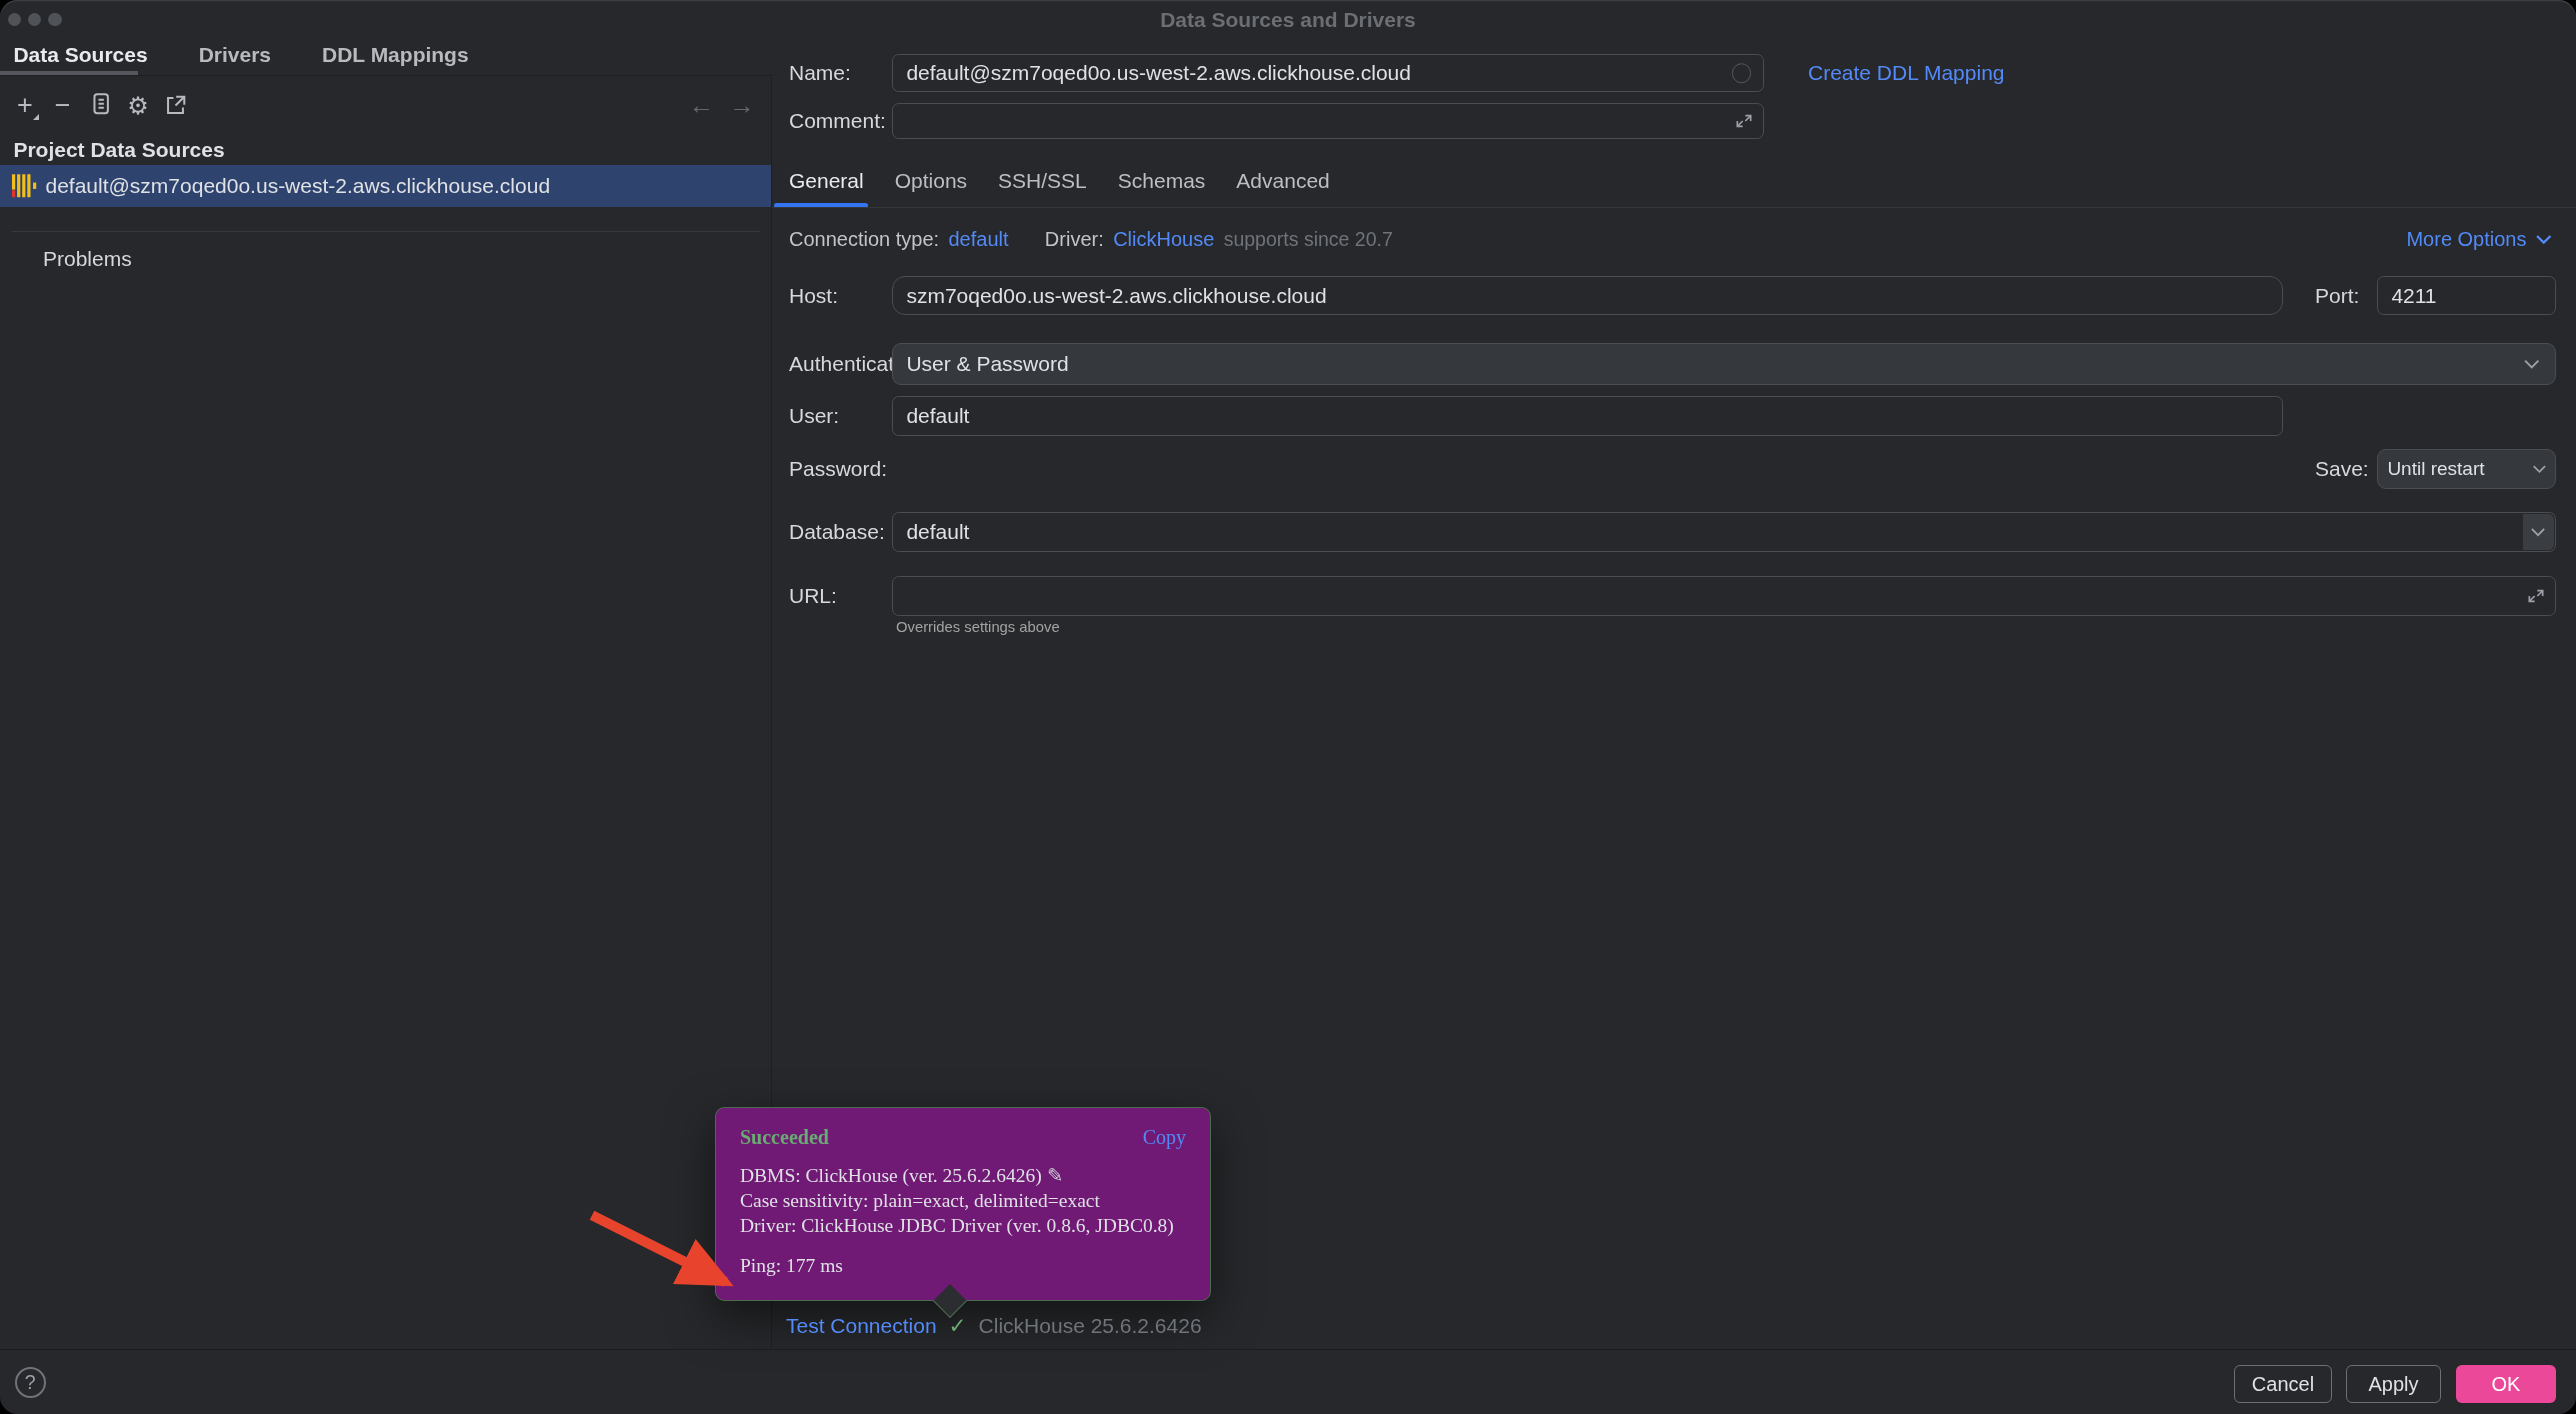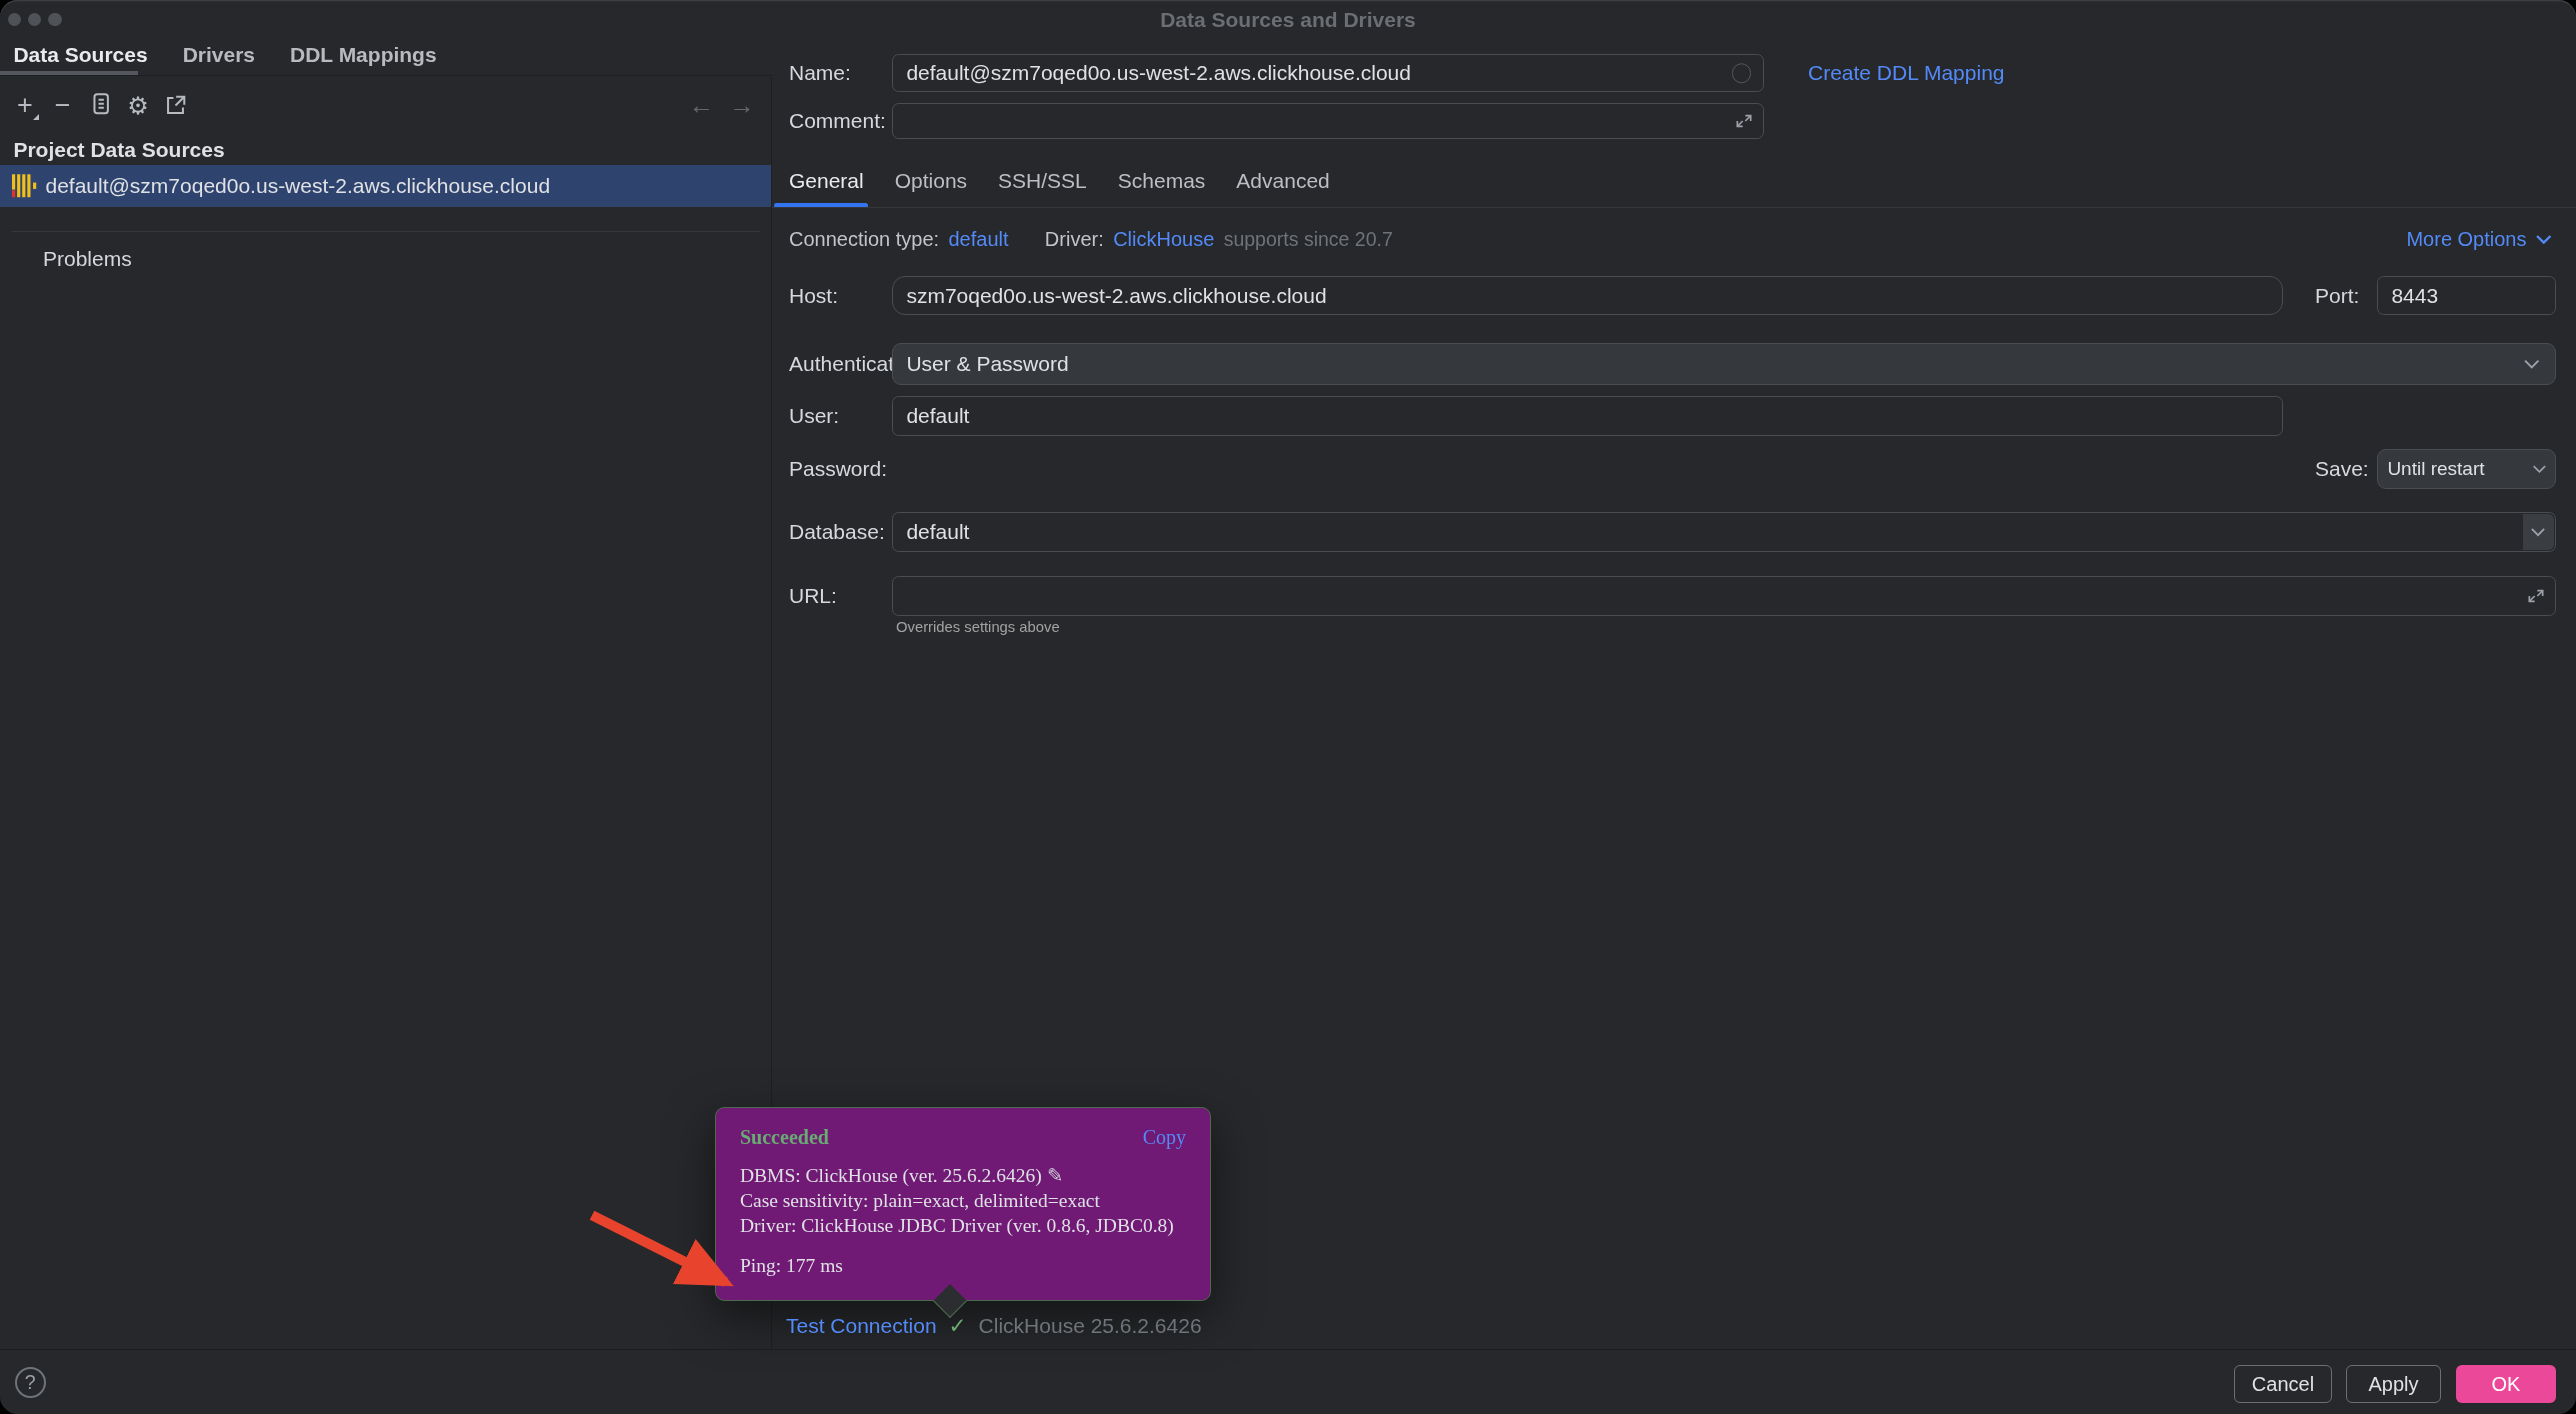--- a/index.html
+++ b/index.html
@@ -58,21 +58,21 @@
 
 <div class="window">
 
   <div class="abs flexc" style="left:8px;top:12.8px;">
     <div class="traffic"></div>
     <div class="traffic"></div>
     <div class="traffic"></div>
   </div>
   <div class="abs win-title">Data Sources and Drivers</div>
 
-  <div class="abs flexc" style="left:13.4px;top:43px;gap:35px;">
+  <div class="abs flexc" style="left:13.4px;top:43px;gap:51px;">
     <span class="lp-tab active">Data Sources</span>
     <span class="lp-tab">Drivers</span>
     <span class="lp-tab">DDL Mappings</span>
   </div>
   <div class="abs lp-underline"></div>
   <div class="abs hline" style="left:0;top:75px;width:772px;height:1.3px;"></div>
 
   <div class="abs flexc" style="left:9.4px;top:90px;gap:6.7px;">
     <div class="tool-icon">
       <span>+</span>
@@ -168,21 +168,21 @@
       <path class="chev-blue" d="M3 3 L13 13 L23 3"></path>
     </svg>
   </div>
 
   <div class="lbl" style="left:789px;top:276px;height:39px;">Host:</div>
   <div class="field" style="left:892px;top:276px;width:1391px;height:39px;border-radius:13px;">
     <span>szm7oqed0o.us-west-2.aws.clickhouse.cloud</span>
   </div>
   <div class="lbl" style="left:2315px;top:276px;height:39px;">Port:</div>
   <div class="field" style="left:2377px;top:276px;width:179px;height:39px;">
-    <span>8443</span>
+    <span>4211</span>
   </div>
 
   <div class="lbl" style="left:789px;top:343px;height:42px;">Authentication:</div>
   <div class="field combo" style="left:892px;top:343px;width:1664px;height:42px;">
     <span>User &amp; Password</span>
     <svg class="expand-icon" style="right:14.8px;" width="17.5" height="10.7" viewBox="0 0 26 16">
       <path class="chev" d="M3 3 L13 13 L23 3"></path>
     </svg>
   </div>
 

